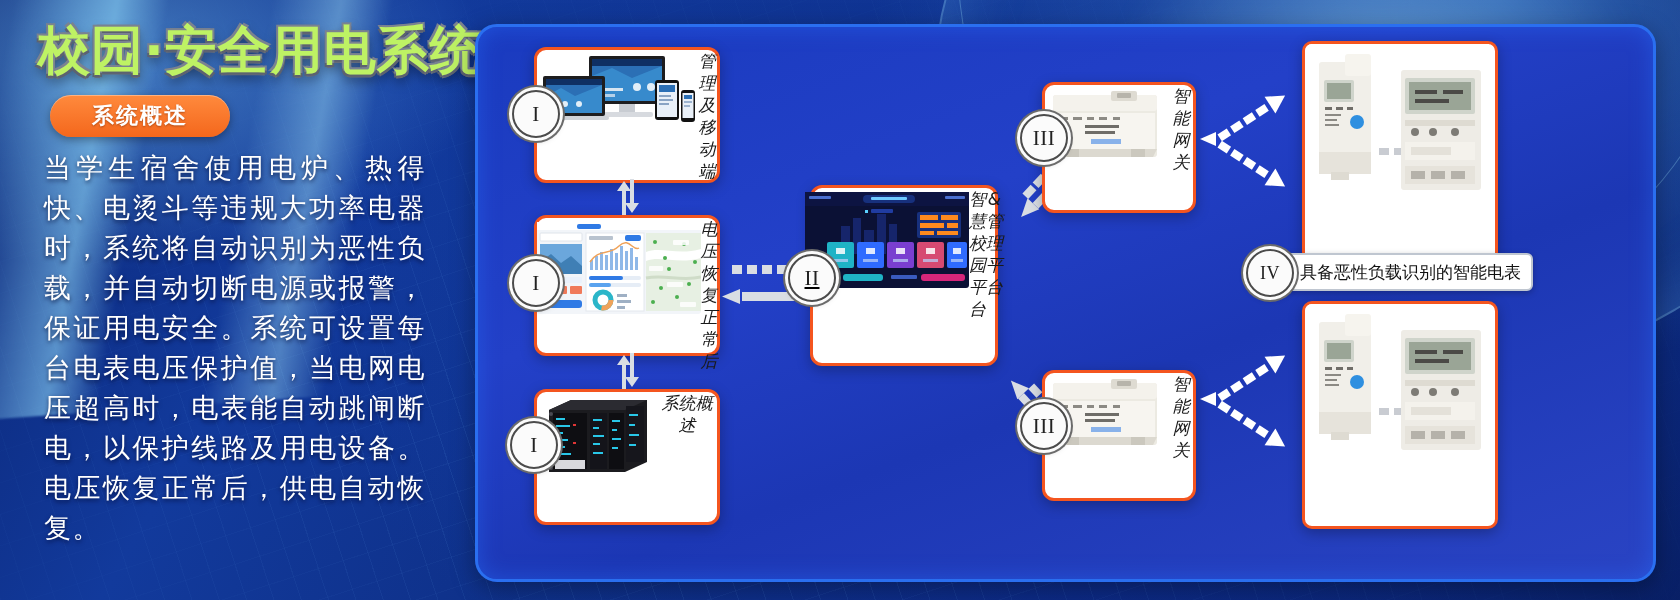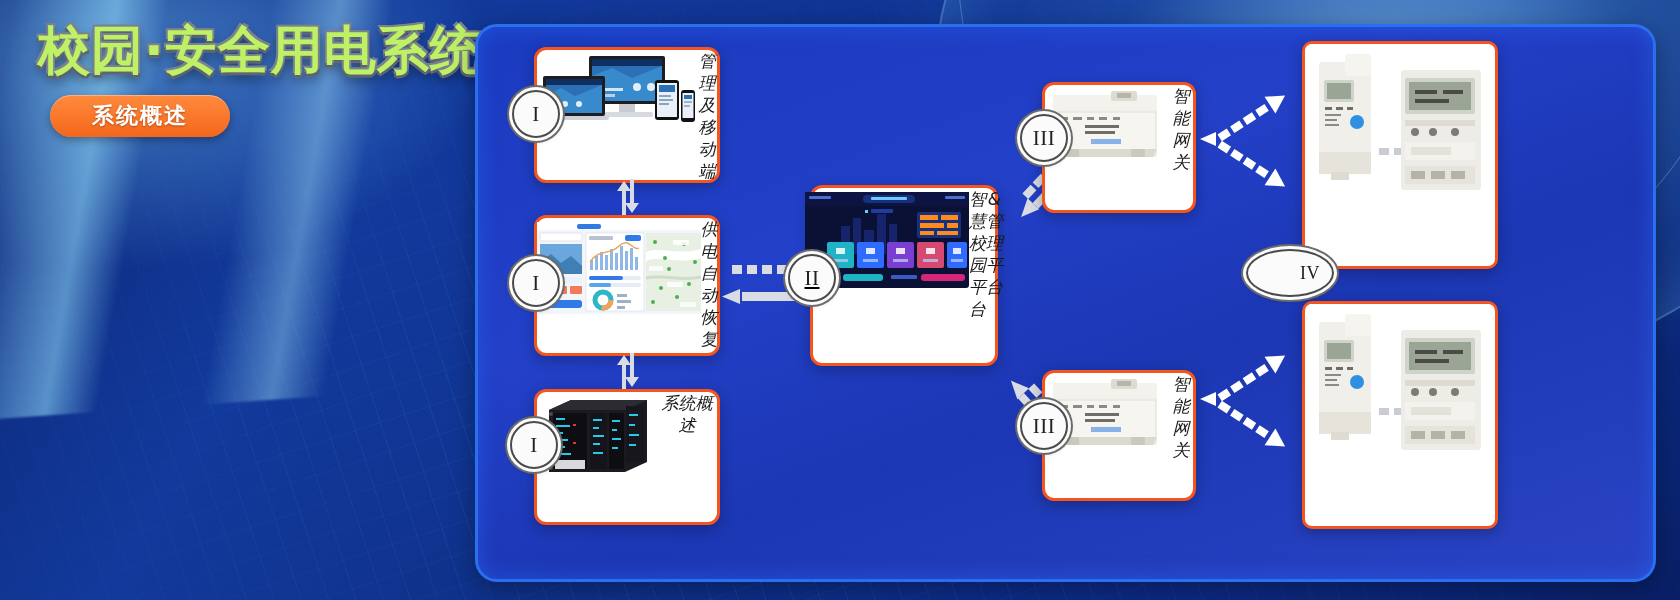--- a/index.html
+++ b/index.html
@@ -104,20 +104,21 @@
   <div class="bg-sweep"></div>
   <div class="bg-arc"></div>
   <div class="bg-arc2"></div>
   <div class="bg-glow"></div>
 
   <div class="left">
     <div class="title">校园·安全用电系统</div>
     <div class="pill">
       <span>系统概述</span>
     </div>
+    <div class="body-text">当学生宿舍使用电炉、热得快、电烫斗等违规大功率电器时，系统将自动识别为恶性负载，并自动切断电源或报警，保证用电安全。系统可设置每台电表电压保护值，当电网电压超高时，电表能自动跳闸断电，以保护线路及用电设备。电压恢复正常后，供电自动恢复。</div>
   </div>
 
   <div class="panel">
 
     <div class="card" style="left:56px;top:20px;width:180px;height:130px;">
       <div class="mon" style="width:160px;height:82px;margin-top:4px;">
         
         <svg width="160" height="82" viewBox="0 0 160 82">
           <rect x="52" y="2" width="76" height="48" rx="2" fill="#1d1d1f"></rect>
           <rect x="55" y="5" width="70" height="42" fill="#2b6fb5"></rect>
@@ -222,21 +223,21 @@
               <circle cx="128" cy="36" r="2"></circle>
           </g>
           <g fill="#ffffff" opacity=".85">
             <rect x="112" y="44" width="14" height="5" rx="1"></rect>
               <rect x="136" y="18" width="16" height="5" rx="1"></rect>
             <rect x="130" y="60" width="16" height="5" rx="1"></rect>
               <rect x="143" y="80" width="16" height="5" rx="1"></rect>
           </g>
         </svg>
       </div>
-      <div class="cap">供电自动恢复</div>
+      <div class="cap">电压恢复正常后</div>
     </div>
     <div class="badge" style="left:34px;top:232px;">
       <i>I</i>
     </div>
 
     <div class="varrow" style="left:137px;top:326px;height:36px;">
       <svg width="26" height="36" viewBox="0 0 26 36">
         <path d="M7 36 L7 12 L2 12 L9 2 L16 12 L11 12 L11 36 Z" fill="#d9dde3"></path>
         <path d="M15 0 L15 24 L10 24 L17 34 L24 24 L19 24 L19 0 Z" fill="#d9dde3"></path>
       </svg>
@@ -564,21 +565,24 @@
           <rect x="100" y="122" width="70" height="18" fill="#e6e3db"></rect>
           <g fill="#b5b2aa">
               <rect x="106" y="127" width="14" height="8"></rect>
               <rect x="126" y="127" width="14" height="8"></rect>
               <rect x="146" y="127" width="14" height="8"></rect>
             </g>
         </g>
       </svg>
     </div>
 
-    <div class="badge" style="left:768px;top:222px;padding-left:40px;">
+    <div class="iv-label" style="left:790px;top:226px;">
+      <span>具备恶性负载识别的智能电表</span>
+    </div>
+    <div class="badge" style="left:768px;top:222px;">
       <i style="font-size:18px;">IV</i>
     </div>
 
     <div class="meterbox" style="left:824px;top:274px;width:190px;height:222px;">
       <svg width="184" height="216" viewBox="0 0 184 216">
         <rect x="0" y="0" width="184" height="216" fill="#ffffff"></rect>
         <g>
           <rect x="14" y="18" width="52" height="112" rx="3" fill="#f1efe9"></rect>
           <rect x="40" y="10" width="26" height="22" rx="3" fill="#f6f4ee"></rect>
           <rect x="19" y="36" width="30" height="22" rx="2" fill="#cfd4cb"></rect>

